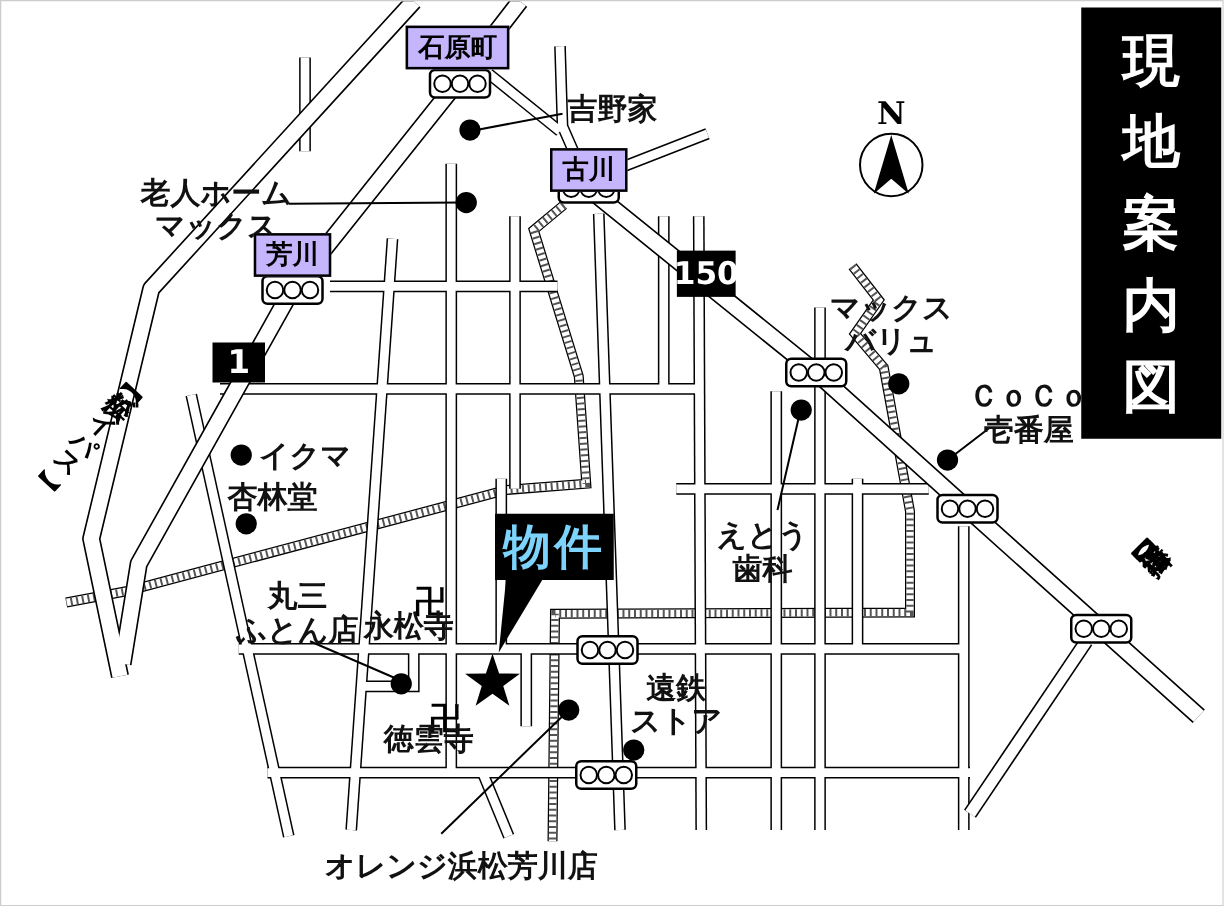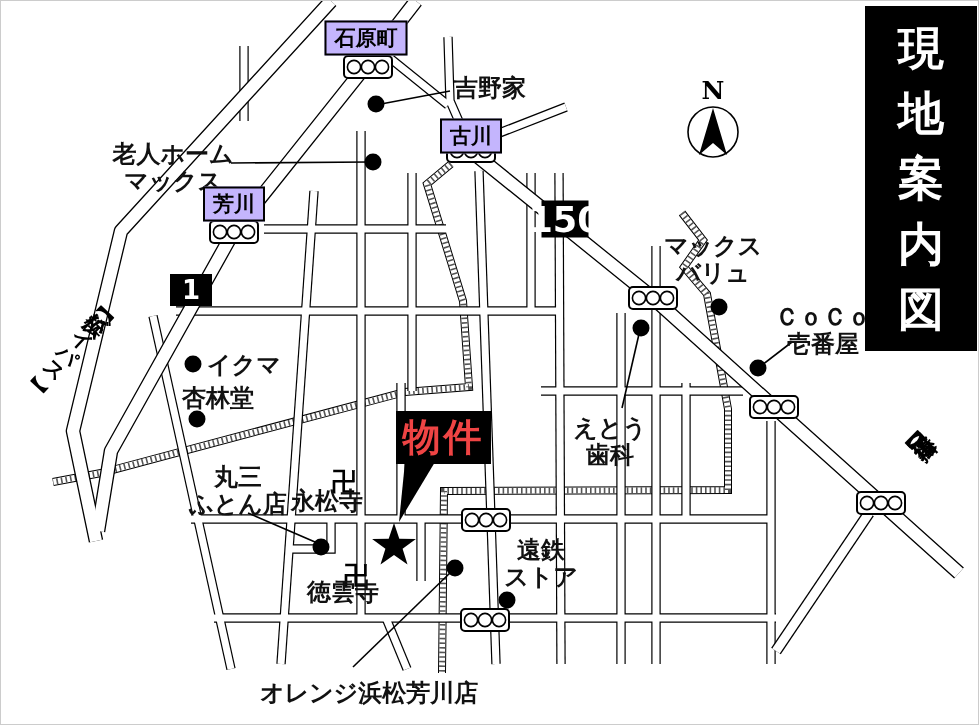--- a/index.html
+++ b/index.html
@@ -10,21 +10,21 @@
        text-align:center;line-height:1.12;white-space:nowrap;font-size:24px;}
   .lbl.left{transform:translate(0,-50%);text-align:left;}
   .boxlbl{position:absolute;transform:translate(-50%,-50%);background:#c4b5fd;border:2.5px solid #000;
           color:#000;font-weight:700;font-size:21px;padding:1px 8px 2px;white-space:nowrap;}
   .shield{position:absolute;transform:translate(-50%,-50%);background:#000;color:#fff;
           font-weight:700;display:flex;align-items:center;justify-content:center;}
   .roadname{position:absolute;transform-origin:center;writing-mode:vertical-rl;
             text-orientation:upright;font-weight:700;font-size:21px;color:#000;
             letter-spacing:-1px;white-space:nowrap;}
   .manji{position:absolute;transform:translate(-50%,-50%);font-weight:700;font-size:25px;color:#000;}
-  #property-box{position:absolute;background:#000;color:#ef4444;display:flex;align-items:center;
+  #property-box{position:absolute;background:#000;color:#7dd3fc;display:flex;align-items:center;
                 justify-content:center;font-weight:700;font-size:38px;letter-spacing:3px;}
   #title-banner{position:absolute;background:#000;color:#fff;display:flex;flex-direction:column;
                 align-items:center;justify-content:space-evenly;font-weight:700;font-size:46px;}
   #title-banner span{display:block;line-height:1;}
 </style>
 </head>
 <body>
 
 <div id="stage">
   <svg id="map-svg" width="979" height="725" viewBox="0 0 979 725">
@@ -208,21 +208,21 @@
         <div>オレンジ浜松芳川店</div>
       </div>
       <div class="manji" style="left: 343px; top: 480px;">卍</div>
       <div class="lbl" style="left: 326px; top: 500px;">永松寺</div>
       <div class="manji" style="left: 355px; top: 574px;">卍</div>
       <div class="lbl" style="left: 342px; top: 591px;">徳雲寺</div>
       <div class="boxlbl" style="left: 365px; top: 37px;">石原町</div>
       <div class="boxlbl" style="left: 470px; top: 123px; margin-top: 12px;">古川</div>
       <div class="boxlbl" style="left: 233px; top: 203px;">芳川</div>
       <div class="shield" style="left: 190px; top: 289px; width: 42px; height: 32px; font-size: 26px;">1</div>
-      <div class="shield" style="left: 564px; top: 218px; width: 47px; height: 37px; font-size: 35px;">150</div>
+      <div class="shield" style="left: 564px; top: 218px; width: 47px; height: 37px; font-size: 25px;">150</div>
       <div class="roadname" style="left: 82px; top: 338px; transform: translate(-50%, -50%) rotate(43deg);">【浜松バイパス】</div>
       <div class="roadname" style="left: 906px; top: 430px; transform: translate(-50%, -50%) rotate(-45deg);">【掛塚街道】</div>
       <div id="property-box" style="left: 395px; top: 410px; width: 95px; height: 53px;">物件</div>
     </div>
   <div id="title-banner" style="left: 864px; top: 5px; width: 112px; height: 345px;">
       <span>現</span>
       <span>地</span>
       <span>案</span>
       <span>内</span>
       <span>図</span>

